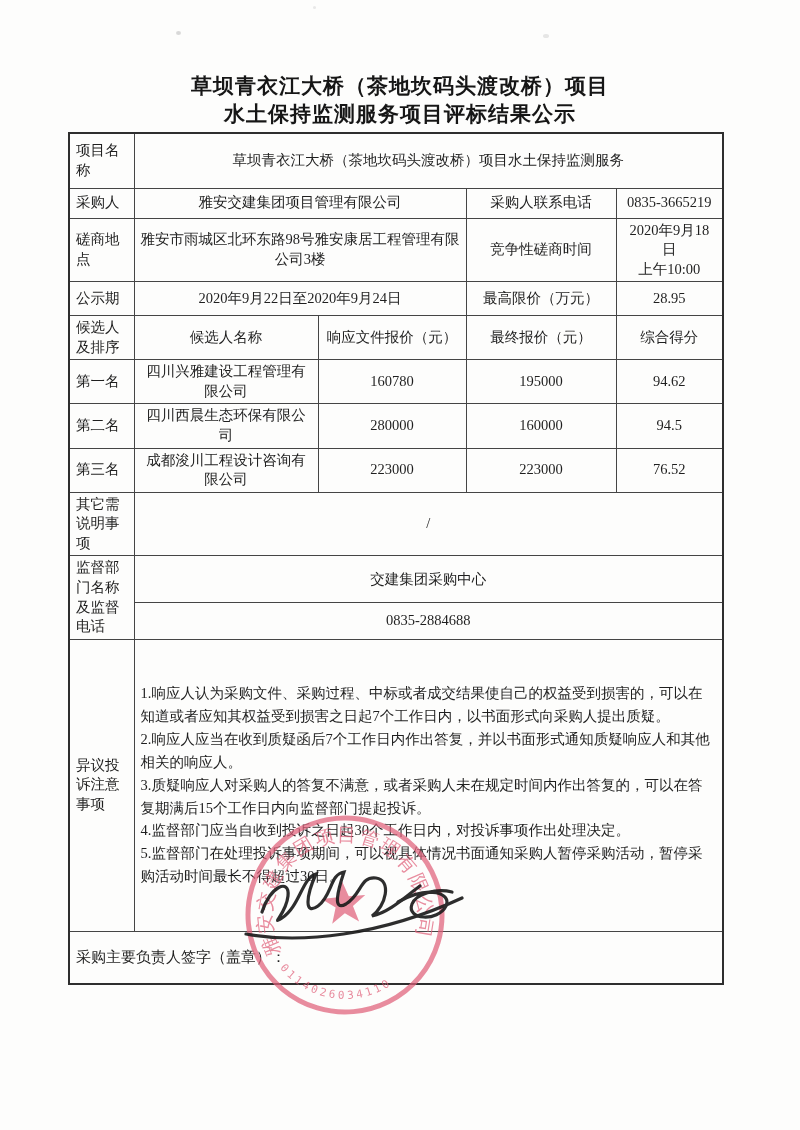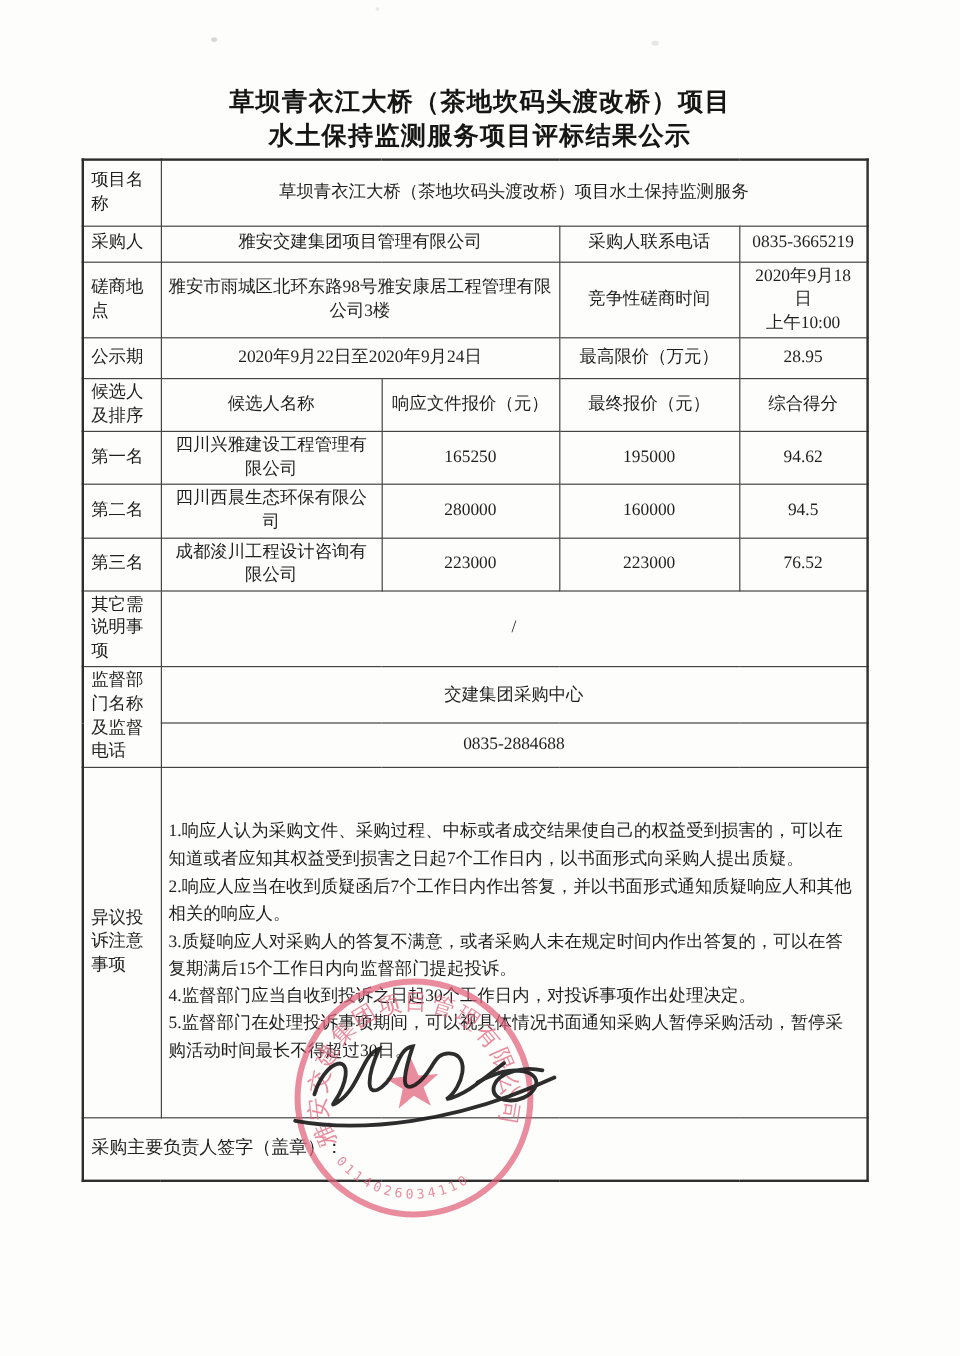--- a/index.html
+++ b/index.html
@@ -106,21 +106,21 @@
       <td class="lab">候选人及排序</td>
       <td class="ctr">候选人名称</td>
       <td class="ctr">响应文件报价（元）</td>
       <td class="ctr">最终报价（元）</td>
       <td class="ctr">综合得分</td>
     </tr>
 
     <tr style="height:43px">
       <td class="lab">第一名</td>
       <td class="ctr">四川兴雅建设工程管理有限公司</td>
-      <td class="ctr">165250</td>
+      <td class="ctr">160780</td>
       <td class="ctr">195000</td>
       <td class="ctr">94.62</td>
     </tr>
 
     <tr style="height:42px">
       <td class="lab">第二名</td>
       <td class="ctr">四川西晨生态环保有限公司</td>
       <td class="ctr">280000</td>
       <td class="ctr">160000</td>
       <td class="ctr">94.5</td>

